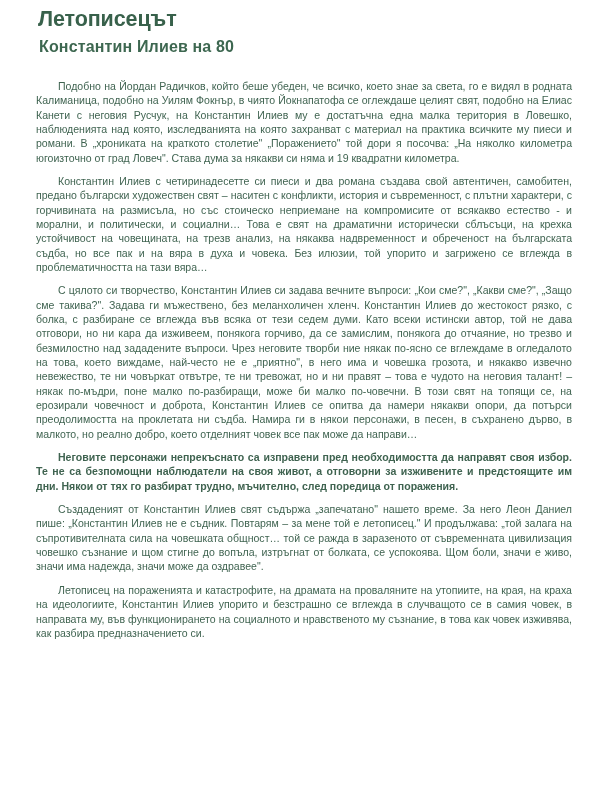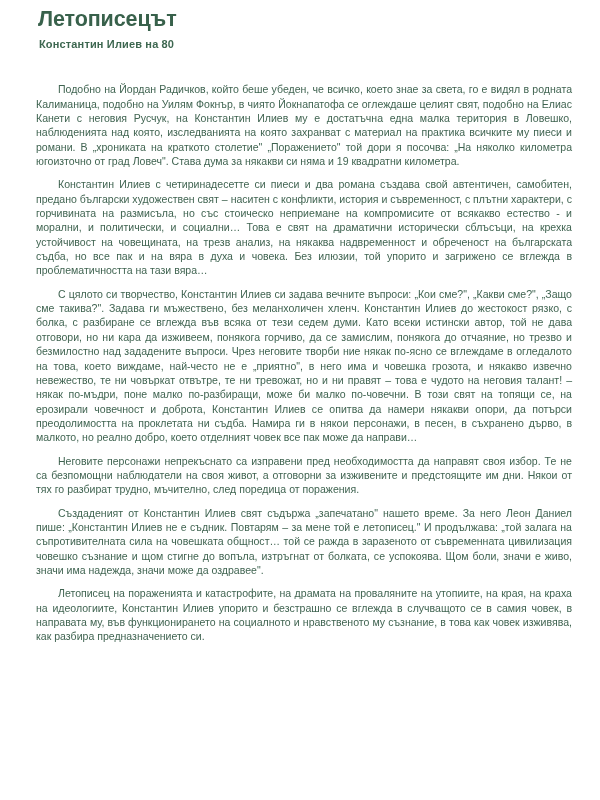--- a/index.html
+++ b/index.html
@@ -27,29 +27,29 @@
     font-family: "Liberation Sans", sans-serif;
     font-size: 21.5px;
     font-weight: bold;
     letter-spacing: -0.1px;
     color: #38614b;
     margin: 2px 0 0 2px;
     line-height: 1.08;
   }
   .article-subtitle {
     font-family: "Liberation Sans", sans-serif;
-    font-size: 11px;
+    font-size: 16px;
     font-weight: bold;
     color: #3d6750;
     margin: 7px 0 0 3px;
     letter-spacing: 0.15px;
     line-height: 1.1;
   }
   .body-copy {
-    margin-top: 32px;
+    margin-top: 23px;
   }
   .body-copy p {
     margin: 0 0 9px 0;
     font-family: "Liberation Sans", sans-serif;
     font-size: 10.55px;
     line-height: 14.35px;
     text-align: justify;
     text-indent: 22px;
     color: #3f6350;
     hyphens: none;
@@ -65,18 +65,18 @@
 <div class="page">
 
   <h1 class="article-title" style="color: rgb(56, 97, 75);">Летописецът</h1>
 
   <h2 class="article-subtitle">Константин Илиев на 80</h2>
 
   <div class="body-copy">
     <p style="color: rgb(63, 99, 80);">Подобно на Йордан Радичков, който беше убеден, че всичко, което знае за света, го е видял в родната Калиманица, подобно на Уилям Фокнър, в чиято Йокнапатофа се оглеждаше целият свят, подобно на Елиас Канети с неговия Русчук, на Константин Илиев му е достатъчна една малка територия в Ловешко, наблюденията над която, изследванията на която захранват с материал на практика всичките му пиеси и романи. В „хрониката на краткото столетие" „Поражението" той дори я посочва: „На няколко километра югоизточно от град Ловеч". Става дума за някакви си няма и 19 квадратни километра.</p>
     <p style="color: rgb(63, 99, 80);">Константин Илиев с четиринадесетте си пиеси и два романа създава свой автентичен, самобитен, предано български художествен свят – наситен с конфликти, история и съвременност, с плътни характери, с горчивината на размисъла, но със стоическо неприемане на компромисите от всякакво естество - и морални, и политически, и социални… Това е свят на драматични исторически сблъсъци, на крехка устойчивост на човещината, на трезв анализ, на някаква надвременност и обреченост на българската съдба, но все пак и на вяра в духа и човека. Без илюзии, той упорито и загрижено се вглежда в проблематичността на тази вяра…</p>
     <p style="color: rgb(63, 99, 80);">С цялото си творчество, Константин Илиев си задава вечните въпроси: „Кои сме?", „Какви сме?", „Защо сме такива?". Задава ги мъжествено, без меланхоличен хленч. Константин Илиев до жестокост рязко, с болка, с разбиране се вглежда във всяка от тези седем думи. Като всеки истински автор, той не дава отговори, но ни кара да изживеем, понякога горчиво, да се замислим, понякога до отчаяние, но трезво и безмилостно над зададените въпроси. Чрез неговите творби ние някак по-ясно се вглеждаме в огледалото на това, което виждаме, най-често не е „приятно", в него има и човешка грозота, и някакво извечно невежество, те ни човъркат отвътре, те ни тревожат, но и ни правят – това е чудото на неговия талант! – някак по-мъдри, поне малко по-разбиращи, може би малко по-човечни. В този свят на топящи се, на ерозирали човечност и доброта, Константин Илиев се опитва да намери някакви опори, да потърси преодолимостта на проклетата ни съдба. Намира ги в някои персонажи, в песен, в съхранено дърво, в малкото, но реално добро, което отделният човек все пак може да направи…</p>
-    <p style="color: rgb(63, 99, 80);">Неговите персонажи непрекъснато са изправени пред необходимостта да направят своя избор. Те не са безпомощни наблюдатели на своя живот, а отговорни за изживените и предстоящите им дни. Някои от тях го разбират трудно, мъчително, след поредица от поражения.</p>
+    <p style="color: rgb(63, 99, 80); font-weight: bold;">Неговите персонажи непрекъснато са изправени пред необходимостта да направят своя избор. Те не са безпомощни наблюдатели на своя живот, а отговорни за изживените и предстоящите им дни. Някои от тях го разбират трудно, мъчително, след поредица от поражения.</p>
     <p style="color: rgb(63, 99, 80);">Създаденият от Константин Илиев свят съдържа „запечатано" нашето време. За него Леон Даниел пише: „Константин Илиев не е съдник. Повтарям – за мене той е летописец." И продължава: „той залага на съпротивителната сила на човешката общност… той се ражда в заразеното от съвременната цивилизация човешко съзнание и щом стигне до вопъла, изтръгнат от болката, се успокоява. Щом боли, значи е живо, значи има надежда, значи може да оздравее".</p>
     <p style="color: rgb(63, 99, 80);">Летописец на пораженията и катастрофите, на драмата на проваляните на утопиите, на края, на краха на идеологиите, Константин Илиев упорито и безстрашно се вглежда в случващото се в самия човек, в направата му, във функционирането на социалното и нравственото му съзнание, в това как човек изживява, как разбира предназначението си.</p>
   </div>
 
 </div>
 
 </body></html>

